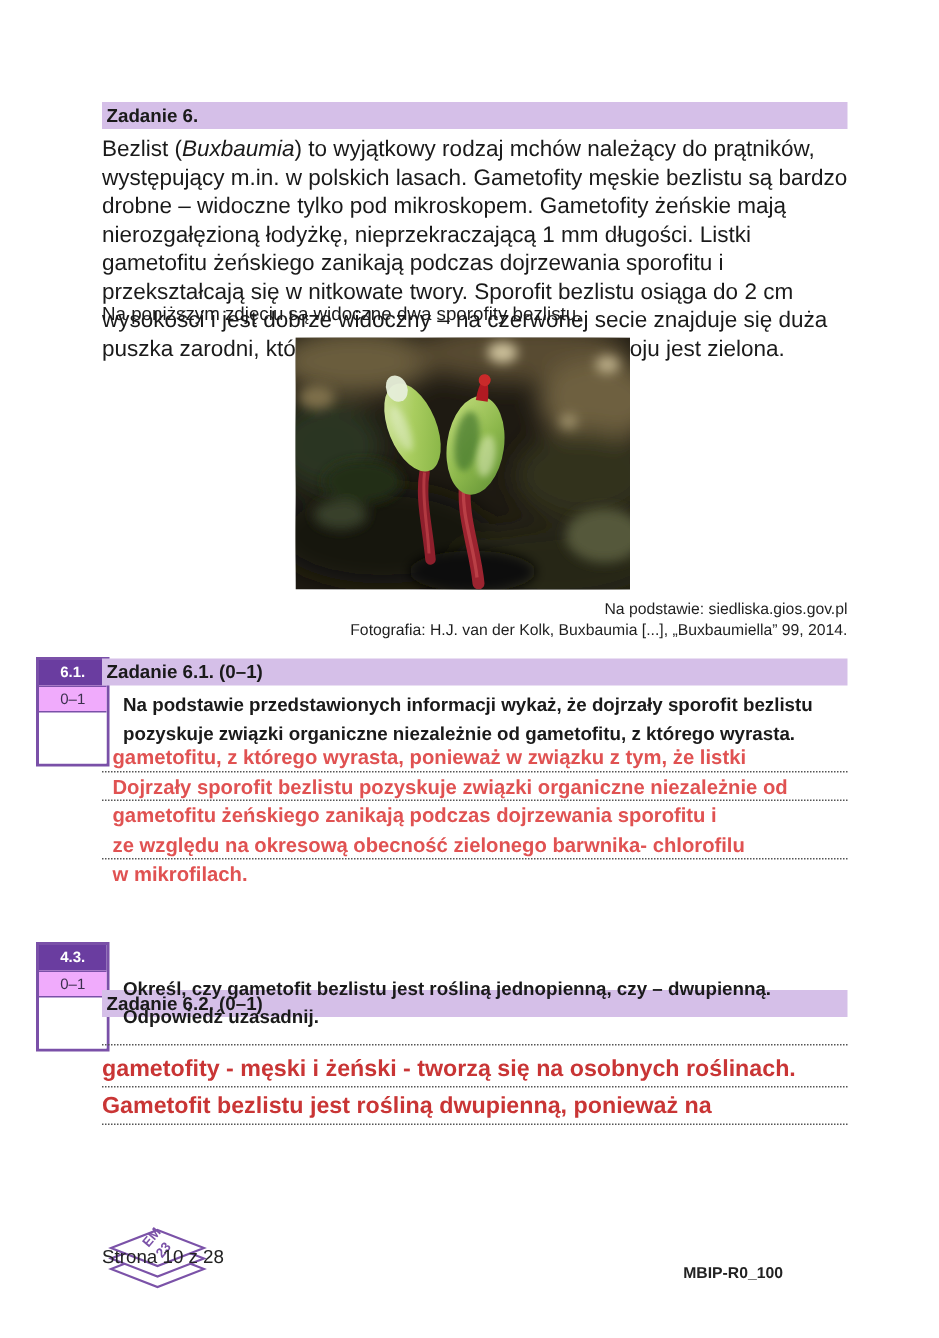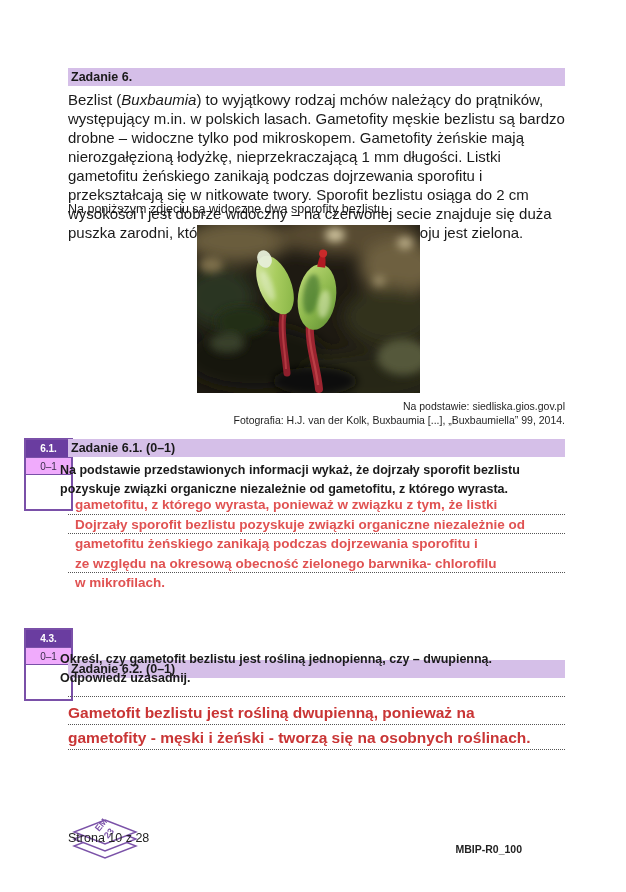--- a/index.html
+++ b/index.html
@@ -16,21 +16,21 @@
     font-size:12.5px; font-weight:bold; line-height:18px; padding-left:3px;
   }
   #bar6  { top:68px; }
   #bar61 { top:439px; }
   #bar62 { top:660px; }
 
   
   #intro { left:68px; top:90px; width:500px; font-size:15px; line-height:19px; }
   #photo-intro { left:68px; top:200px; width:500px; font-size:12.5px; line-height:19px; }
   .q {
-    left:60px; width:500px; font-size:12.5px; line-height:19px; font-weight:bold;
+    left:82px; width:500px; font-size:12.5px; line-height:19px; font-weight:bold;
   }
   #q61 { top:461px; }
   #q62 { top:650px; }
 
   
   #photo { left:197px; top:225px; width:223px; height:168px; }
   #photo svg { display:block; }
 
   
   #caption { left:68px; top:399px; width:497px; text-align:right; font-size:10.5px; line-height:14px; color:#1f1f1f; }
@@ -184,22 +184,22 @@
   <div class="blank"></div>
 </div>
 
 <div class="abs taskbar" id="bar62">Zadanie 6.2. (0–1)</div>
 
 <p class="abs q" id="q62">Określ, czy gametofit bezlistu jest rośliną jednopienną, czy – dwupienną. Odpowiedź uzasadnij.</p>
 
 <div class="abs" id="ruled-empty"></div>
 
 <div class="abs" id="ans62">
+  <div class="ans62-line">gametofity - męski i żeński - tworzą się na osobnych roślinach.</div>
   <div class="ans62-line">Gametofit bezlistu jest rośliną dwupienną, ponieważ na</div>
-  <div class="ans62-line">gametofity - męski i żeński - tworzą się na osobnych roślinach.</div>
 </div>
 
 <div class="abs" id="em-logo">
   <svg width="66" height="52" viewBox="0 0 66 52">
     <g stroke="#7b52a8" stroke-width="1.4" fill="#ffffff">
       <polygon points="33,16 64,28 33,40 2,28"></polygon>
       <polygon points="33,9 64,21 33,33 2,21"></polygon>
       <polygon points="33,2 64,14 33,26 2,14"></polygon>
     </g>
     <text transform="translate(27,14) rotate(-50)" font-size="9" font-weight="bold" fill="#7b52a8" font-family="Liberation Sans, sans-serif">EM</text>

